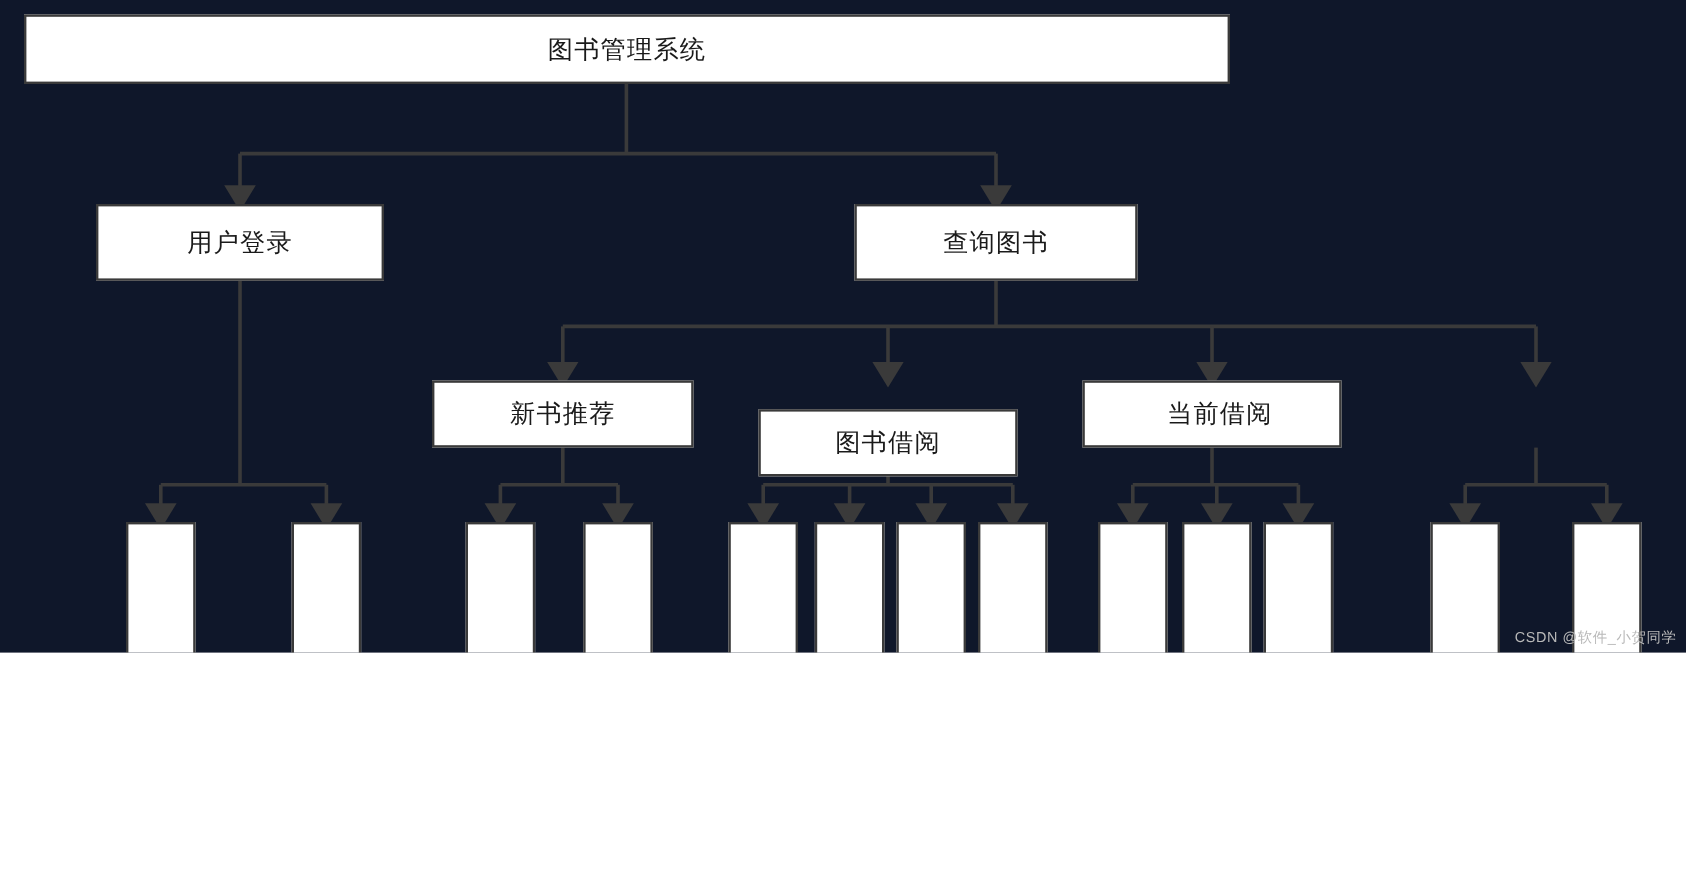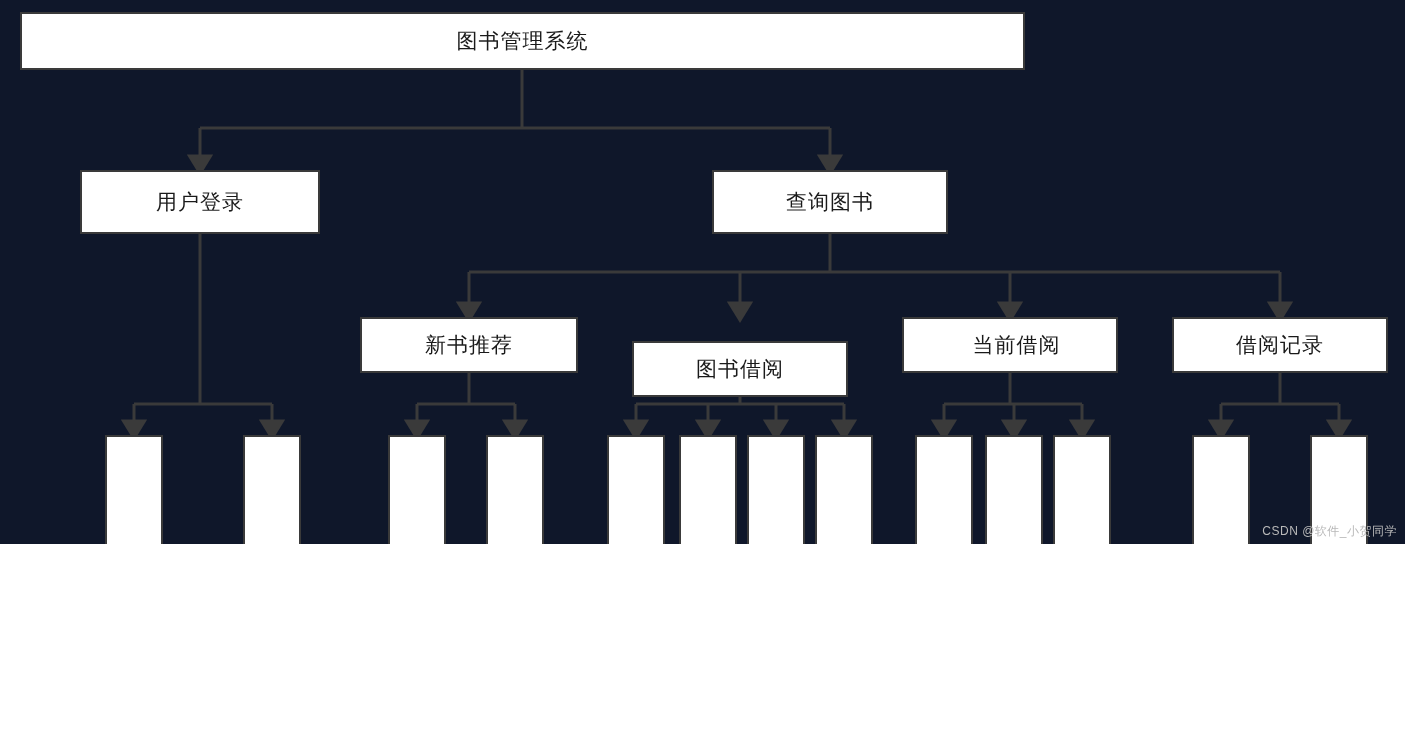--- a/index.html
+++ b/index.html
@@ -125,21 +125,20 @@
   </svg>
 
   <div class="node h" style="left: 20px; top: 12px; width: 1005px; height: 58px;">图书管理系统</div>
 
   <div class="node h" style="left: 80px; top: 170px; width: 240px; height: 64px;">用户登录</div>
   <div class="node h" style="left: 712px; top: 170px; width: 236px; height: 64px;">查询图书</div>
 
   <div class="node h" style="left: 360px; top: 317px; width: 218px; height: 56px;">新书推荐</div>
   <div class="node h" style="left: 632px; top: 317px; width: 216px; height: 56px; margin-top: 24px;">图书借阅</div>
   <div class="node h" style="left: 902px; top: 317px; width: 216px; height: 56px; padding-left: 13px;">当前借阅</div>
-  <div class="node h" style="left: 1172px; top: 317px; width: 216px; height: 56px;">借阅记录</div>
 
   <div class="node leaf" style="left: 105px; top: 435px; width: 58px; height: 300px;">
       <span class="vtext">用户登录</span>
     </div>
   <div class="node leaf" style="left: 243px; top: 435px; width: 58px; height: 300px;">
       <span class="vtext">注销登录</span>
     </div>
   <div class="node leaf" style="left: 388px; top: 435px; width: 58px; height: 300px;">
       <span class="vtext">查询图书</span>
     </div>

